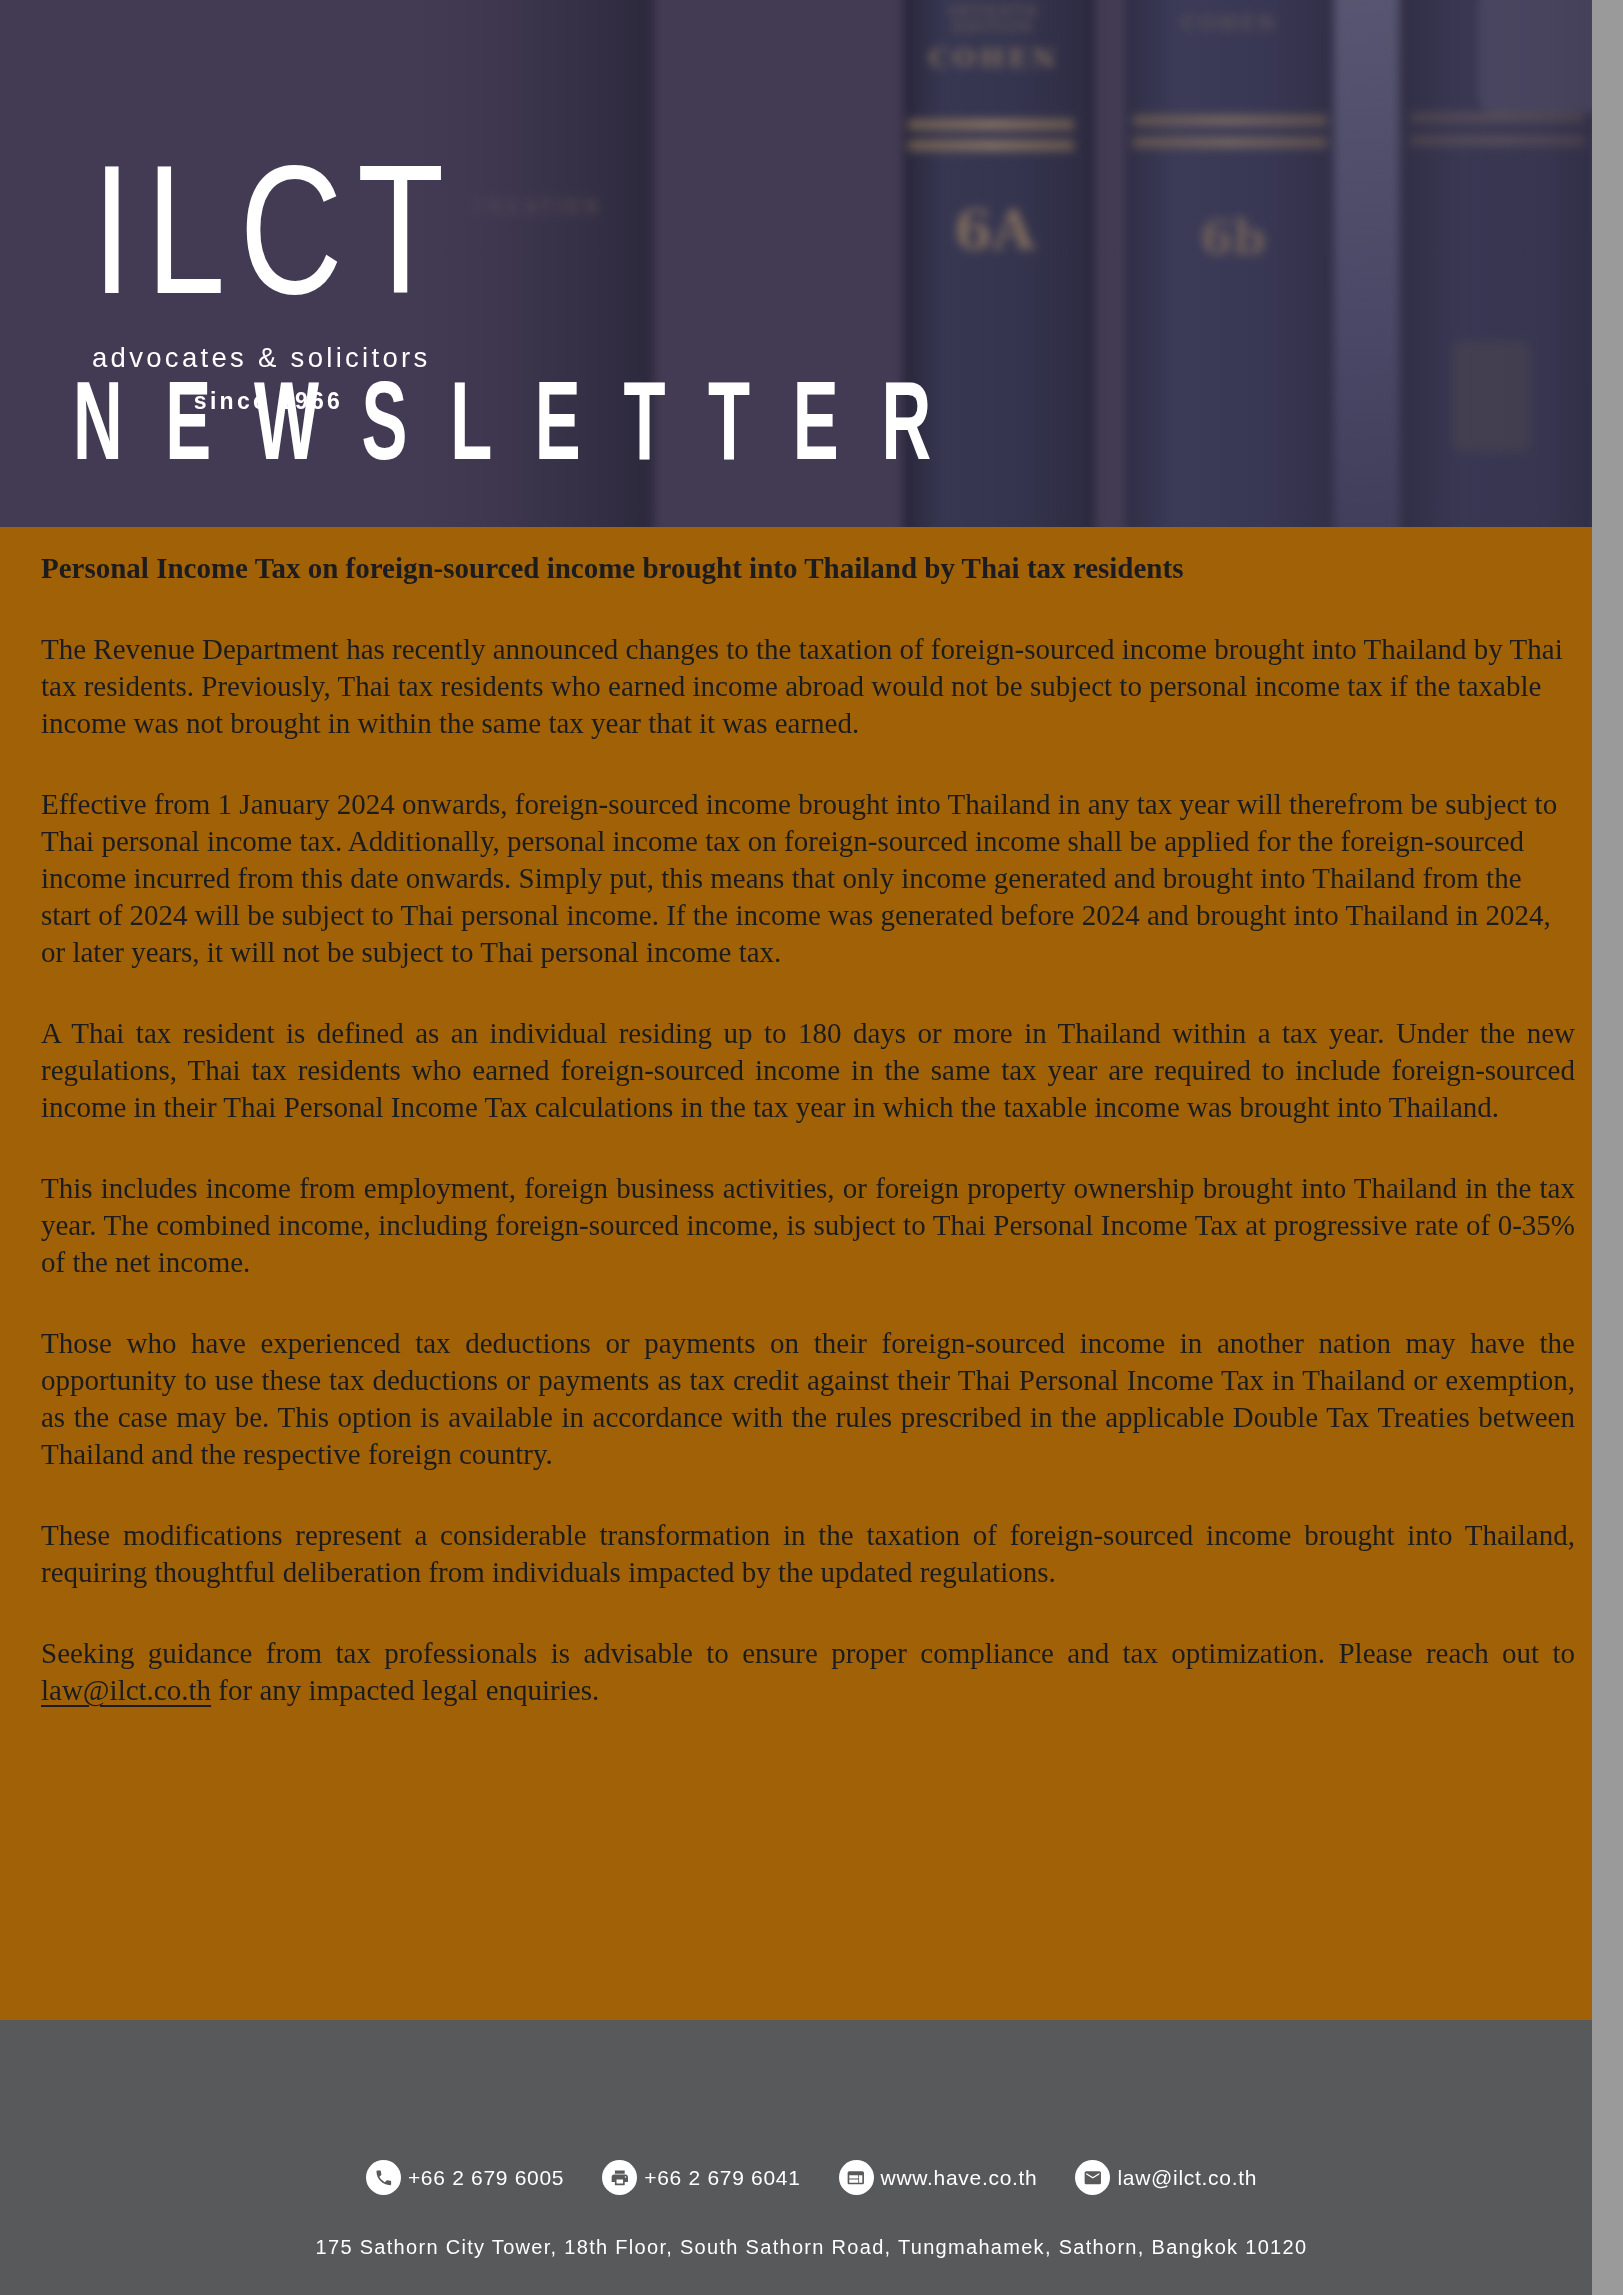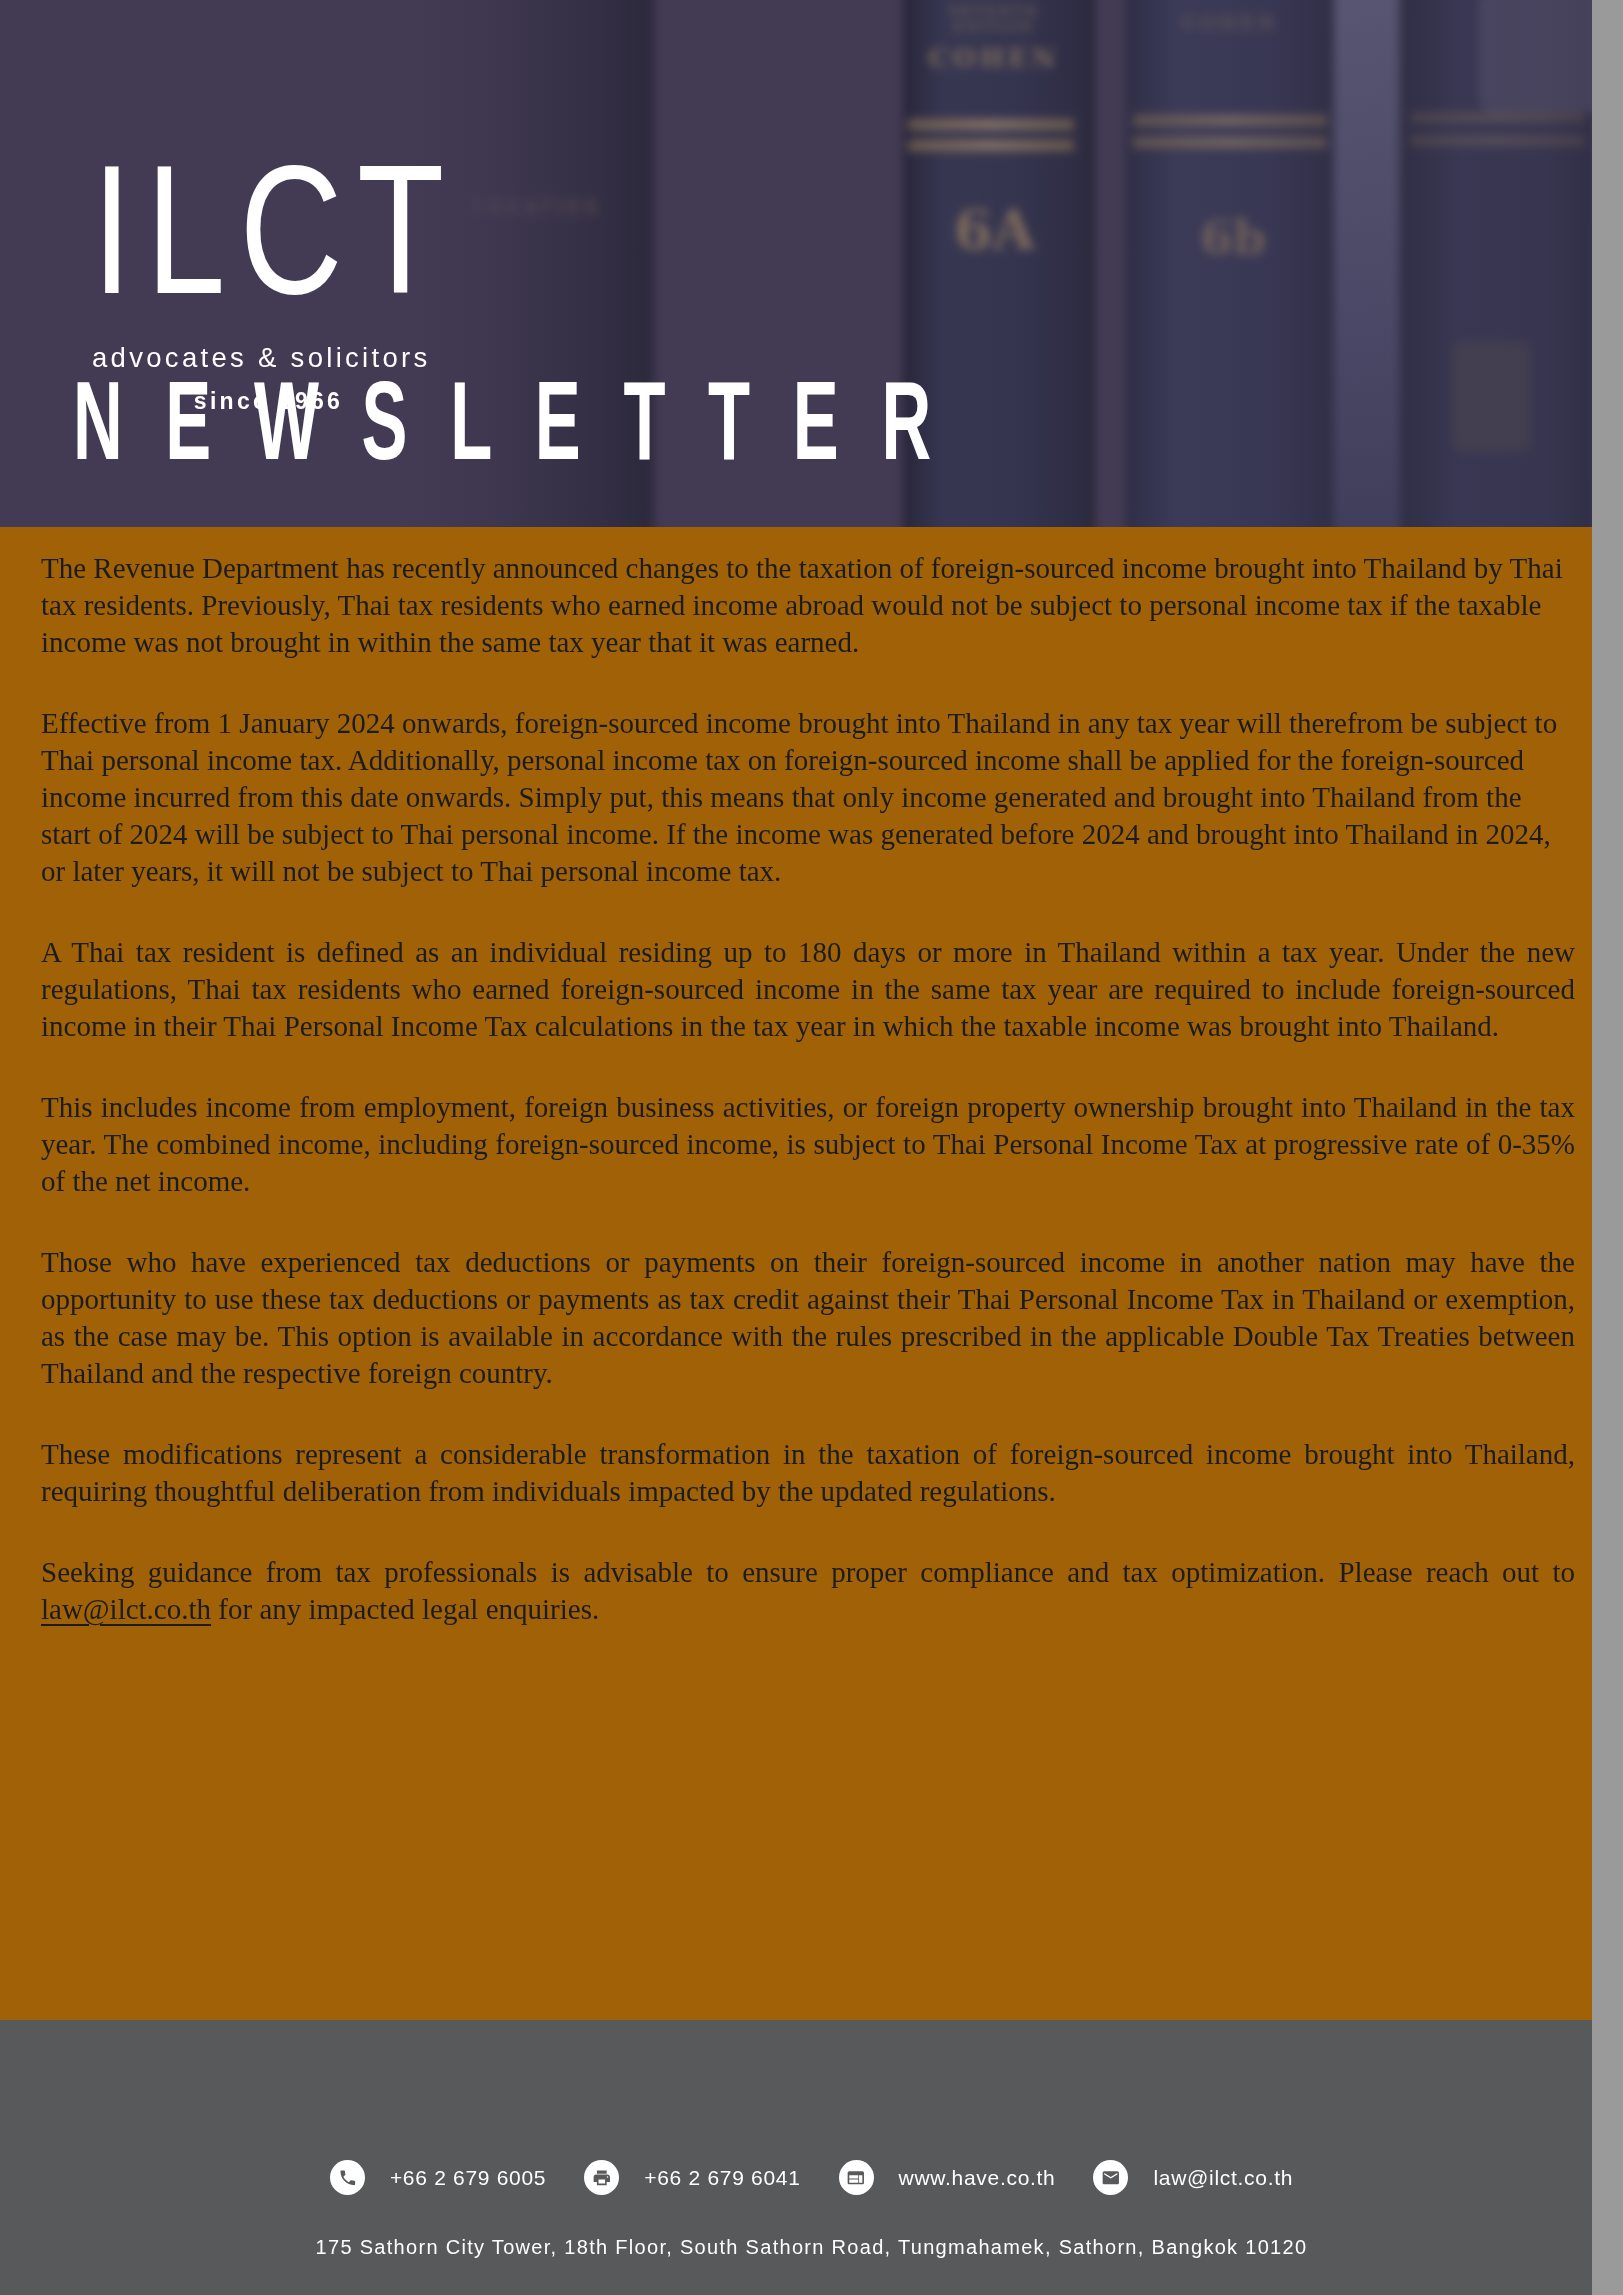--- a/index.html
+++ b/index.html
@@ -76,21 +76,21 @@
   .page-footer { position:absolute; left:0; top:2020px; width:1623px; height:275px;
     background:#58595b; color:#ffffff;
     font-family:"Liberation Sans","DejaVu Sans",sans-serif; }
   .company-row { position:absolute; top:58px; left:0; width:100%;
     display:flex; justify-content:center; align-items:center; gap:26px; }
   .company-en { font-size:25px; font-weight:bold; letter-spacing:2px; }
   .company-divider { width:1.3px; height:51px; background:#ffffff; }
   .company-th { font-size:22px; letter-spacing:1.3px; font-family:"DejaVu Sans",sans-serif; }
   .contact-row { position:absolute; top:140px; left:0; width:100%;
     display:flex; justify-content:center; align-items:center; gap:38px; }
-  .contact-item { display:flex; align-items:center; gap:25px; font-size:21px; letter-spacing:0.7px; }
+  .contact-item { display:flex; align-items:center; gap:7px; font-size:21px; letter-spacing:0.7px; }
   .icon-circle { width:35px; height:35px; border-radius:50%; background:#ffffff;
     display:flex; align-items:center; justify-content:center; flex:0 0 auto; }
   .icon-circle svg { width:19.6px; height:19.6px; fill:#58595b; }
   .address { position:absolute; top:216px; left:0; width:100%; text-align:center;
     font-size:20px; letter-spacing:1.3px; }
 </style>
 </head>
 <body>
 
 <div class="page">
@@ -123,20 +123,21 @@
     <div class="logo">
       <div class="logo-ilct">ILCT</div>
       <div class="logo-tag">advocates &amp; solicitors</div>
       <div class="logo-since">since 1966</div>
     </div>
 
     <h1 class="newsletter">NEWSLETTER</h1>
   </header>
 
   <main class="article">
+    <h2 class="article-title">Personal Income Tax on foreign-sourced income brought into Thailand by Thai tax residents</h2>
     <p>The Revenue Department has recently announced changes to the taxation of foreign-sourced income brought into Thailand by Thai tax residents. Previously, Thai tax residents who earned income abroad would not be subject to personal income tax if the taxable income was not brought in within the same tax year that it was earned.</p>
     <p>Effective from 1 January 2024 onwards, foreign-sourced income brought into Thailand in any tax year will therefrom be subject to Thai personal income tax. Additionally, personal income tax on foreign-sourced income shall be applied for the foreign-sourced income incurred from this date onwards. Simply put, this means that only income generated and brought into Thailand from the start of 2024 will be subject to Thai personal income. If the income was generated before 2024 and brought into Thailand in 2024, or later years, it will not be subject to Thai personal income tax.</p>
     <p class="justify">A Thai tax resident is defined as an individual residing up to 180 days or more in Thailand within a tax year. Under the new regulations, Thai tax residents who earned foreign-sourced income in the same tax year are required to include foreign-sourced income in their Thai Personal Income Tax calculations in the tax year in which the taxable income was brought into Thailand.</p>
     <p class="justify">This includes income from employment, foreign business activities, or foreign property ownership brought into Thailand in the tax year. The combined income, including foreign-sourced income, is subject to Thai Personal Income Tax at progressive rate of 0-35% of the net income.</p>
     <p class="justify">Those who have experienced tax deductions or payments on their foreign-sourced income in another nation may have the opportunity to use these tax deductions or payments as tax credit against their Thai Personal Income Tax in Thailand or exemption, as the case may be. This option is available in accordance with the rules prescribed in the applicable Double Tax Treaties between Thailand and the respective foreign country.</p>
     <p class="justify">These modifications represent a considerable transformation in the taxation of foreign-sourced income brought into Thailand, requiring thoughtful deliberation from individuals impacted by the updated regulations.</p>
     <p class="justify"><span>Seeking guidance from tax professionals is advisable to ensure proper compliance and tax optimization. Please reach out to </span><a class="email-link" href="#">law@ilct.co.th</a><span> for any impacted legal enquiries.</span></p>
   </main>
 
   <footer class="page-footer">

